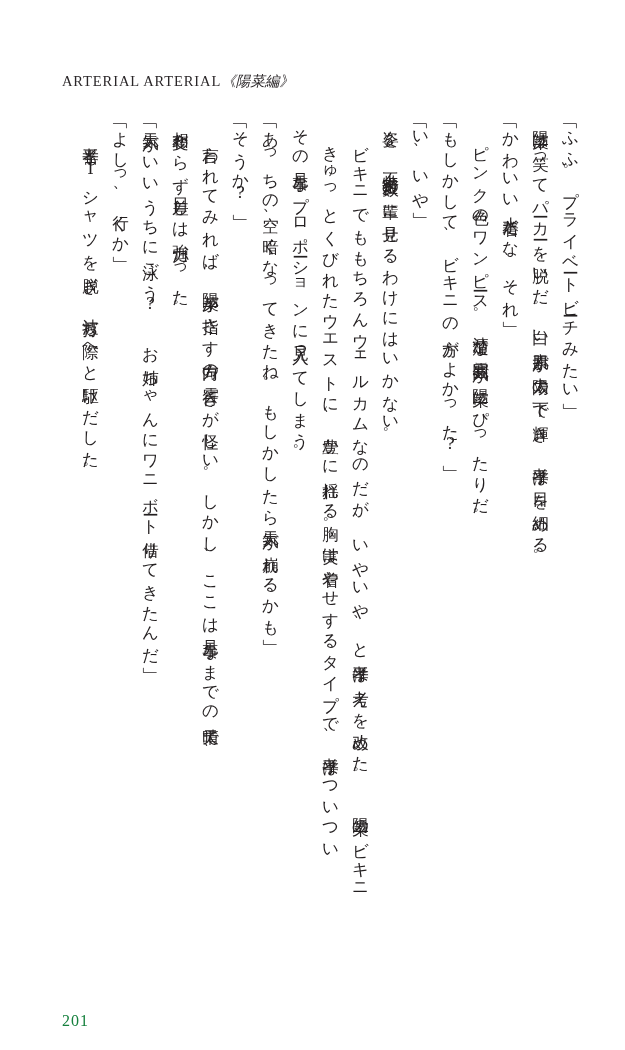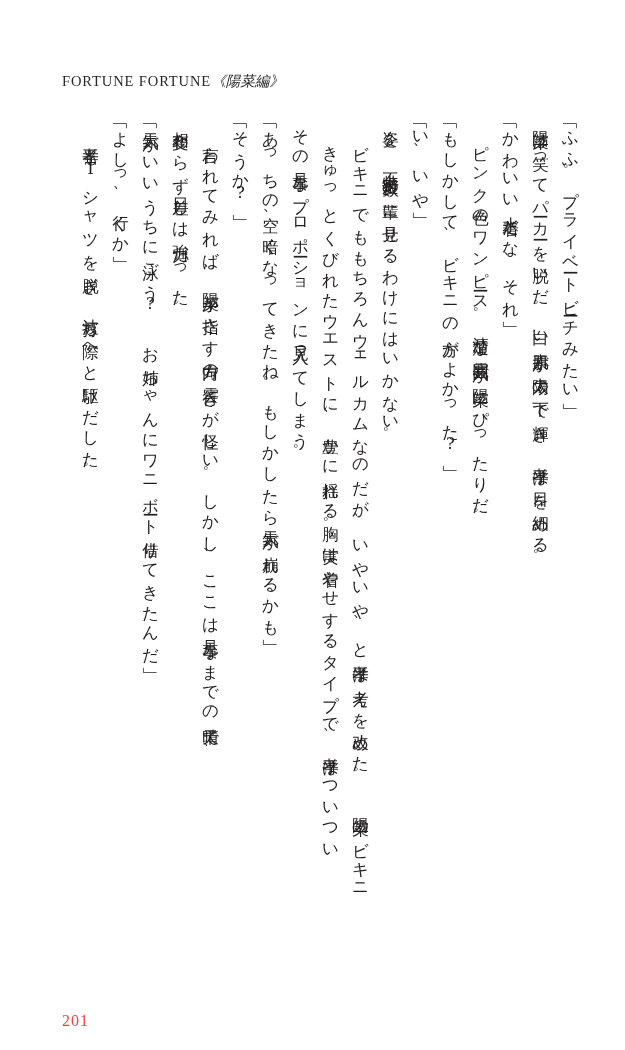--- a/index.html
+++ b/index.html
@@ -40,21 +40,21 @@
     font-style: italic;
   }
 
   
   .folio {
     position: absolute;
     left: 62px;
     top: 1012px;
     font-size: 16px;
     letter-spacing: 1px;
-    color: #ef4444;
+    color: #15803d;
   }
 
   
   .body-area {
     position: absolute;
     top: 118px;
     left: 58px;
     width: 520px;
     height: 860px;
     display: flex;
@@ -83,21 +83,21 @@
   .vline.ind1 { padding-top: 0px; }
   .vline.ind2 { padding-top: 16px; }
 
 </style>
 </head>
 <body>
 
 <div class="page">
 
   <div class="running-head">
-    <span>FORTUNE FORTUNE</span><span class="jp">《陽菜編》</span>
+    <span>ARTERIAL ARTERIAL</span><span class="jp">《陽菜編》</span>
   </div>
 
   <div class="body-area">
       <div class="vline ind1">「ふふ。プライベートビーチみたい」</div>
       <div class="vline ind1">陽菜は笑ってパーカーを脱いだ。白い素肌が太陽の下で輝き、孝平は目を細める。</div>
       <div class="vline ind1">「かわいい水着だな、それ」</div>
       <div class="vline ind2">ピンク色のワンピース。清楚な雰囲気が陽菜にぴったりだ。</div>
       <div class="vline ind1">「もしかして、ビキニの方がよかった?」</div>
       <div class="vline ind1">「い、いや」</div>
       <div class="vline ind1">姿を、不特定多数の輩に見せるわけにはいかない。</div>

